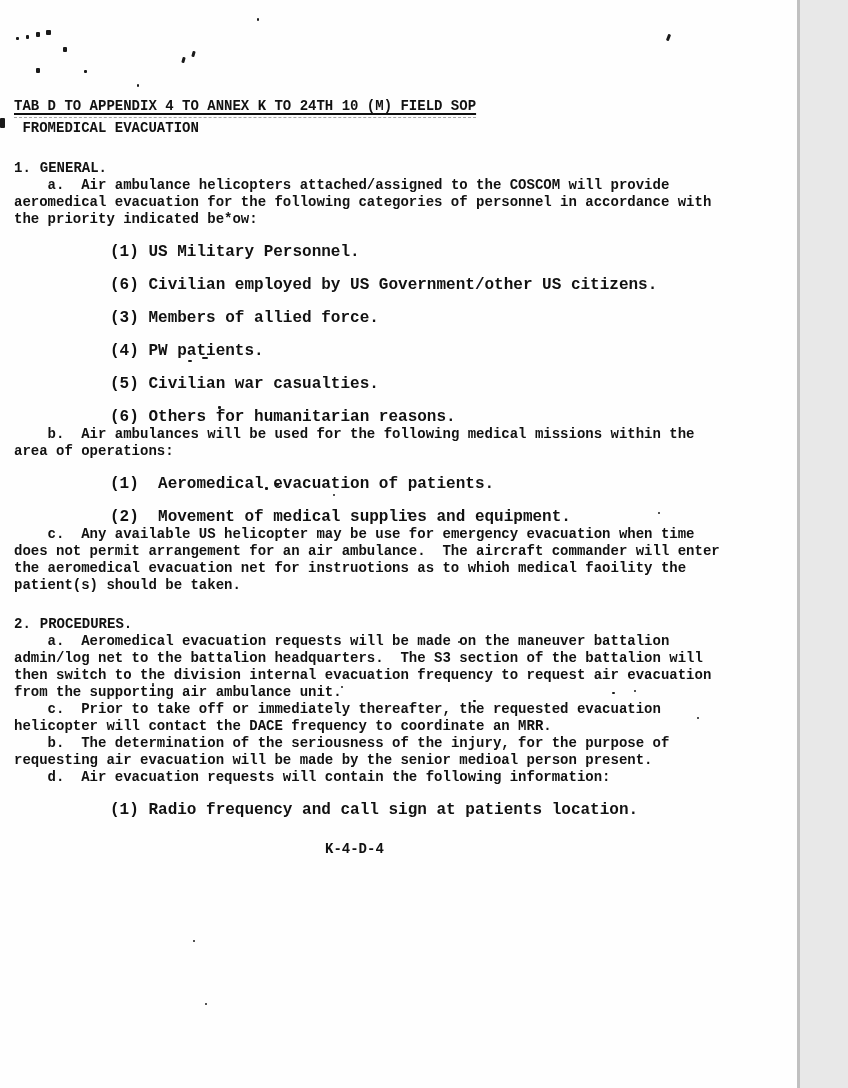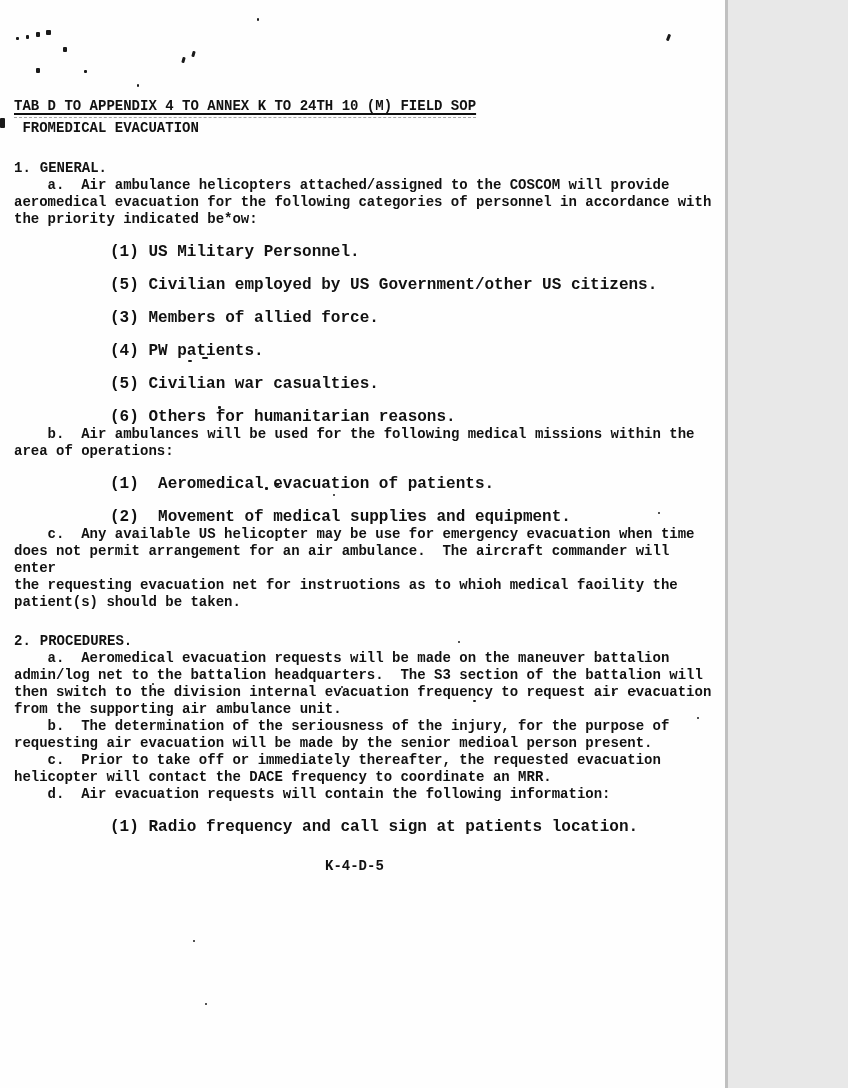--- a/index.html
+++ b/index.html
@@ -1,18 +1,18 @@
 <!DOCTYPE html>
 <html><head>
 <meta charset="utf-8">
 <style>
   html,body{margin:0;padding:0;background:#e8e8e8;}
   .page{
     position:relative;
-    width:728px;height:1088px;
+    width:800px;height:1088px;
     background:#fefefe;
     overflow:hidden;
     font-family:"Liberation Mono","DejaVu Sans Mono",monospace;
     font-weight:bold;
     color:#111;
     box-sizing:border-box;
     padding:96px 14px 0 14px;
   }
   .doc-header{line-height:20px;font-size:14px;}
   .hdr-line1{display:inline-block;
@@ -46,48 +46,48 @@
     <span class="hdr-line1">TAB D TO APPENDIX 4 TO ANNEX K TO 24TH 10 (M) FIELD SOP</span><br>
     <span class="hdr-line2"> FROMEDICAL EVACUATION</span>
   </div>
 
   <div class="sec-head"><span class="sec-num">1.</span><span class="sec-title">GENERAL.</span></div>
 
   <div class="para">    a.  Air ambulance helicopters attached/assigned to the COSCOM will provide
 aeromedical evacuation for the following categories of personnel in accordance with
 the priority indicated be*ow:</div>
   <div class="item">          (1) US Military Personnel.</div>
-  <div class="item">          (5) Civilian employed by US Government/other US citizens.</div>
+  <div class="item">          (6) Civilian employed by US Government/other US citizens.</div>
   <div class="item">          (3) Members of allied force.</div>
   <div class="item">          (4) PW patients.</div>
   <div class="item">          (5) Civilian war casualties.</div>
   <div class="item">          (6) Others for humanitarian reasons.</div>
   <div class="para">    b.  Air ambulances will be used for the following medical missions within the
 area of operations:</div>
   <div class="item">          (1)  Aeromedical evacuation of patients.</div>
   <div class="item">          (2)  Movement of medical supplies and equipment.</div>
   <div class="para">    c.  Any available US helicopter may be use for emergency evacuation when time
 does not permit arrangement for an air ambulance.  The aircraft commander will enter
-the requesting evacuation net for instruotions as to whioh medical faoility the
+the aeromedical evacuation net for instruotions as to whioh medical faoility the
 patient(s) should be taken.</div>
 
   <div class="sec-head"><span class="sec-num">2.</span><span class="sec-title">PROCEDURES.</span></div>
 
   <div class="para">    a.  Aeromedical evacuation requests will be made on the maneuver battalion
 admin/log net to the battalion headquarters.  The S3 section of the battalion will
 then switch to the division internal evacuation frequency to request air evacuation
 from the supporting air ambulance unit.</div>
+  <div class="para">    c.  Prior to take off or immediately thereafter, the requested evacuation
+helicopter will contact the DACE frequency to coordinate an MRR.</div>
   <div class="para">    b.  The determination of the seriousness of the injury, for the purpose of
 requesting air evacuation will be made by the senior medioal person present.</div>
-  <div class="para">    c.  Prior to take off or immediately thereafter, the requested evacuation
-helicopter will contact the DACE frequency to coordinate an MRR.</div>
   <div class="para">    d.  Air evacuation requests will contain the following information:</div>
   <div class="item">          (1) Radio frequency and call sign at patients location.</div>
 
-  <div class="doc-footer">K-4-D-5</div>
+  <div class="doc-footer">K-4-D-4</div>
 
   <div class="speck" style="left:16px;top:37px;width:3px;height:3px;"></div>
   <div class="speck" style="left:26px;top:35px;width:3px;height:4px;"></div>
   <div class="speck" style="left:36px;top:32px;width:4px;height:5px;"></div>
   <div class="speck" style="left:46px;top:30px;width:5px;height:5px;"></div>
   <div class="speck" style="left:63px;top:47px;width:4px;height:5px;"></div>
   <div class="speck" style="left:36px;top:68px;width:4px;height:5px;"></div>
   <div class="speck" style="left:84px;top:70px;width:3px;height:3px;"></div>
   <div class="speck" style="left:182px;top:57px;width:3px;height:6px;transform:rotate(15deg);"></div>
   <div class="speck" style="left:192px;top:51px;width:3px;height:6px;transform:rotate(15deg);"></div>

